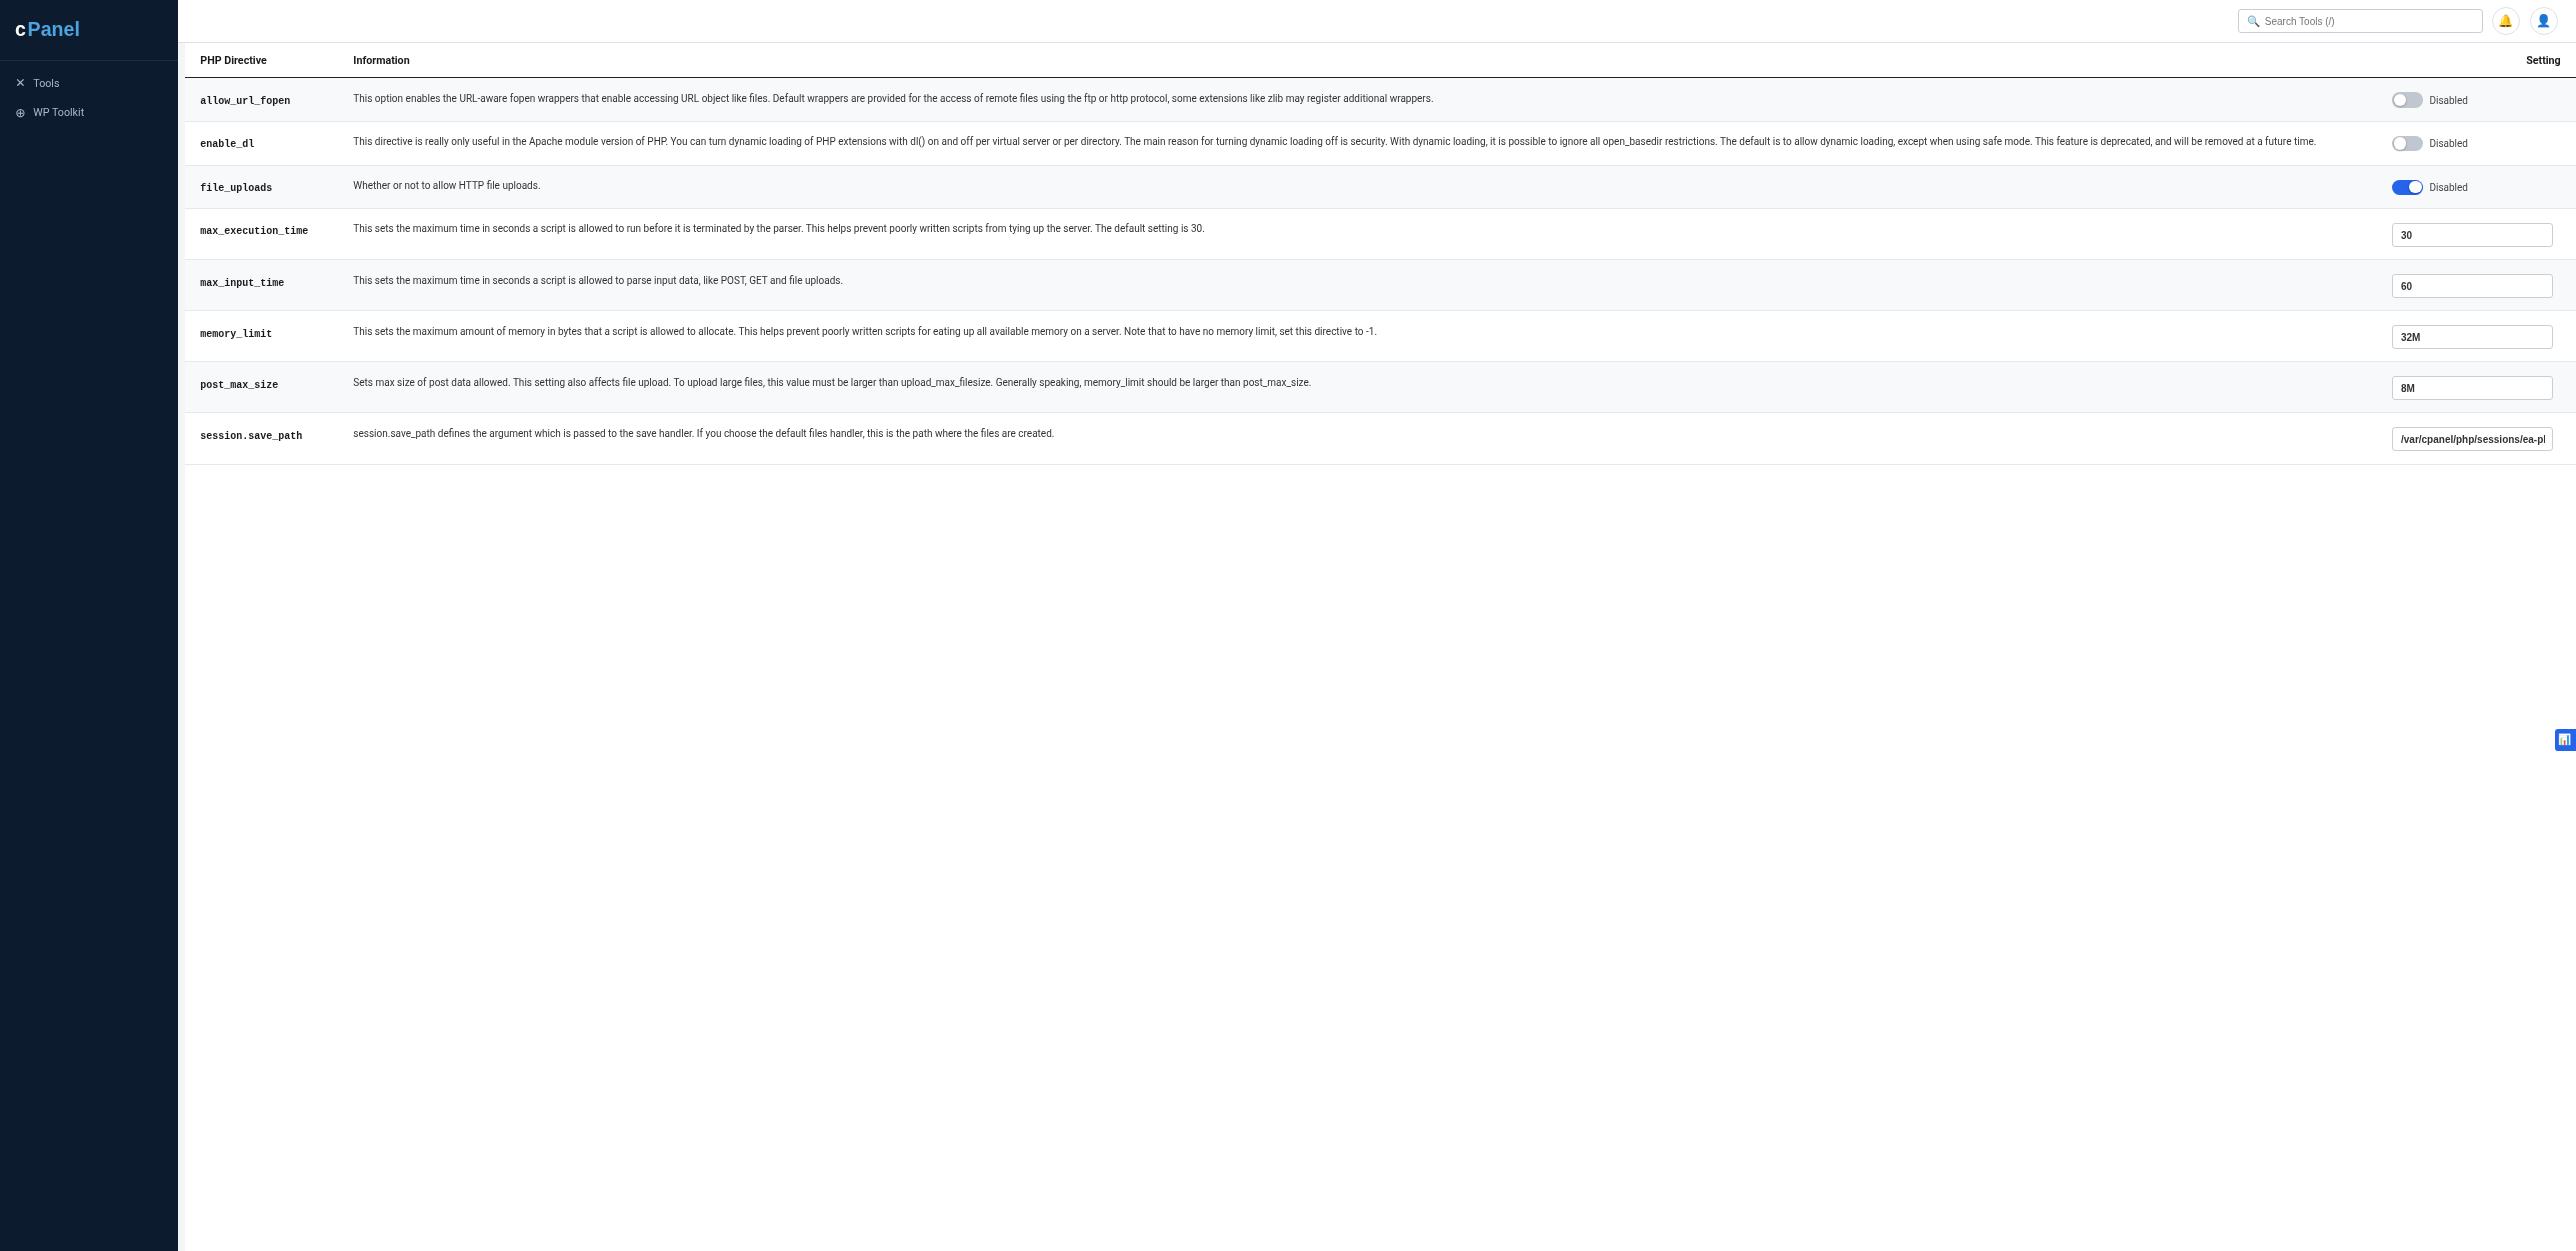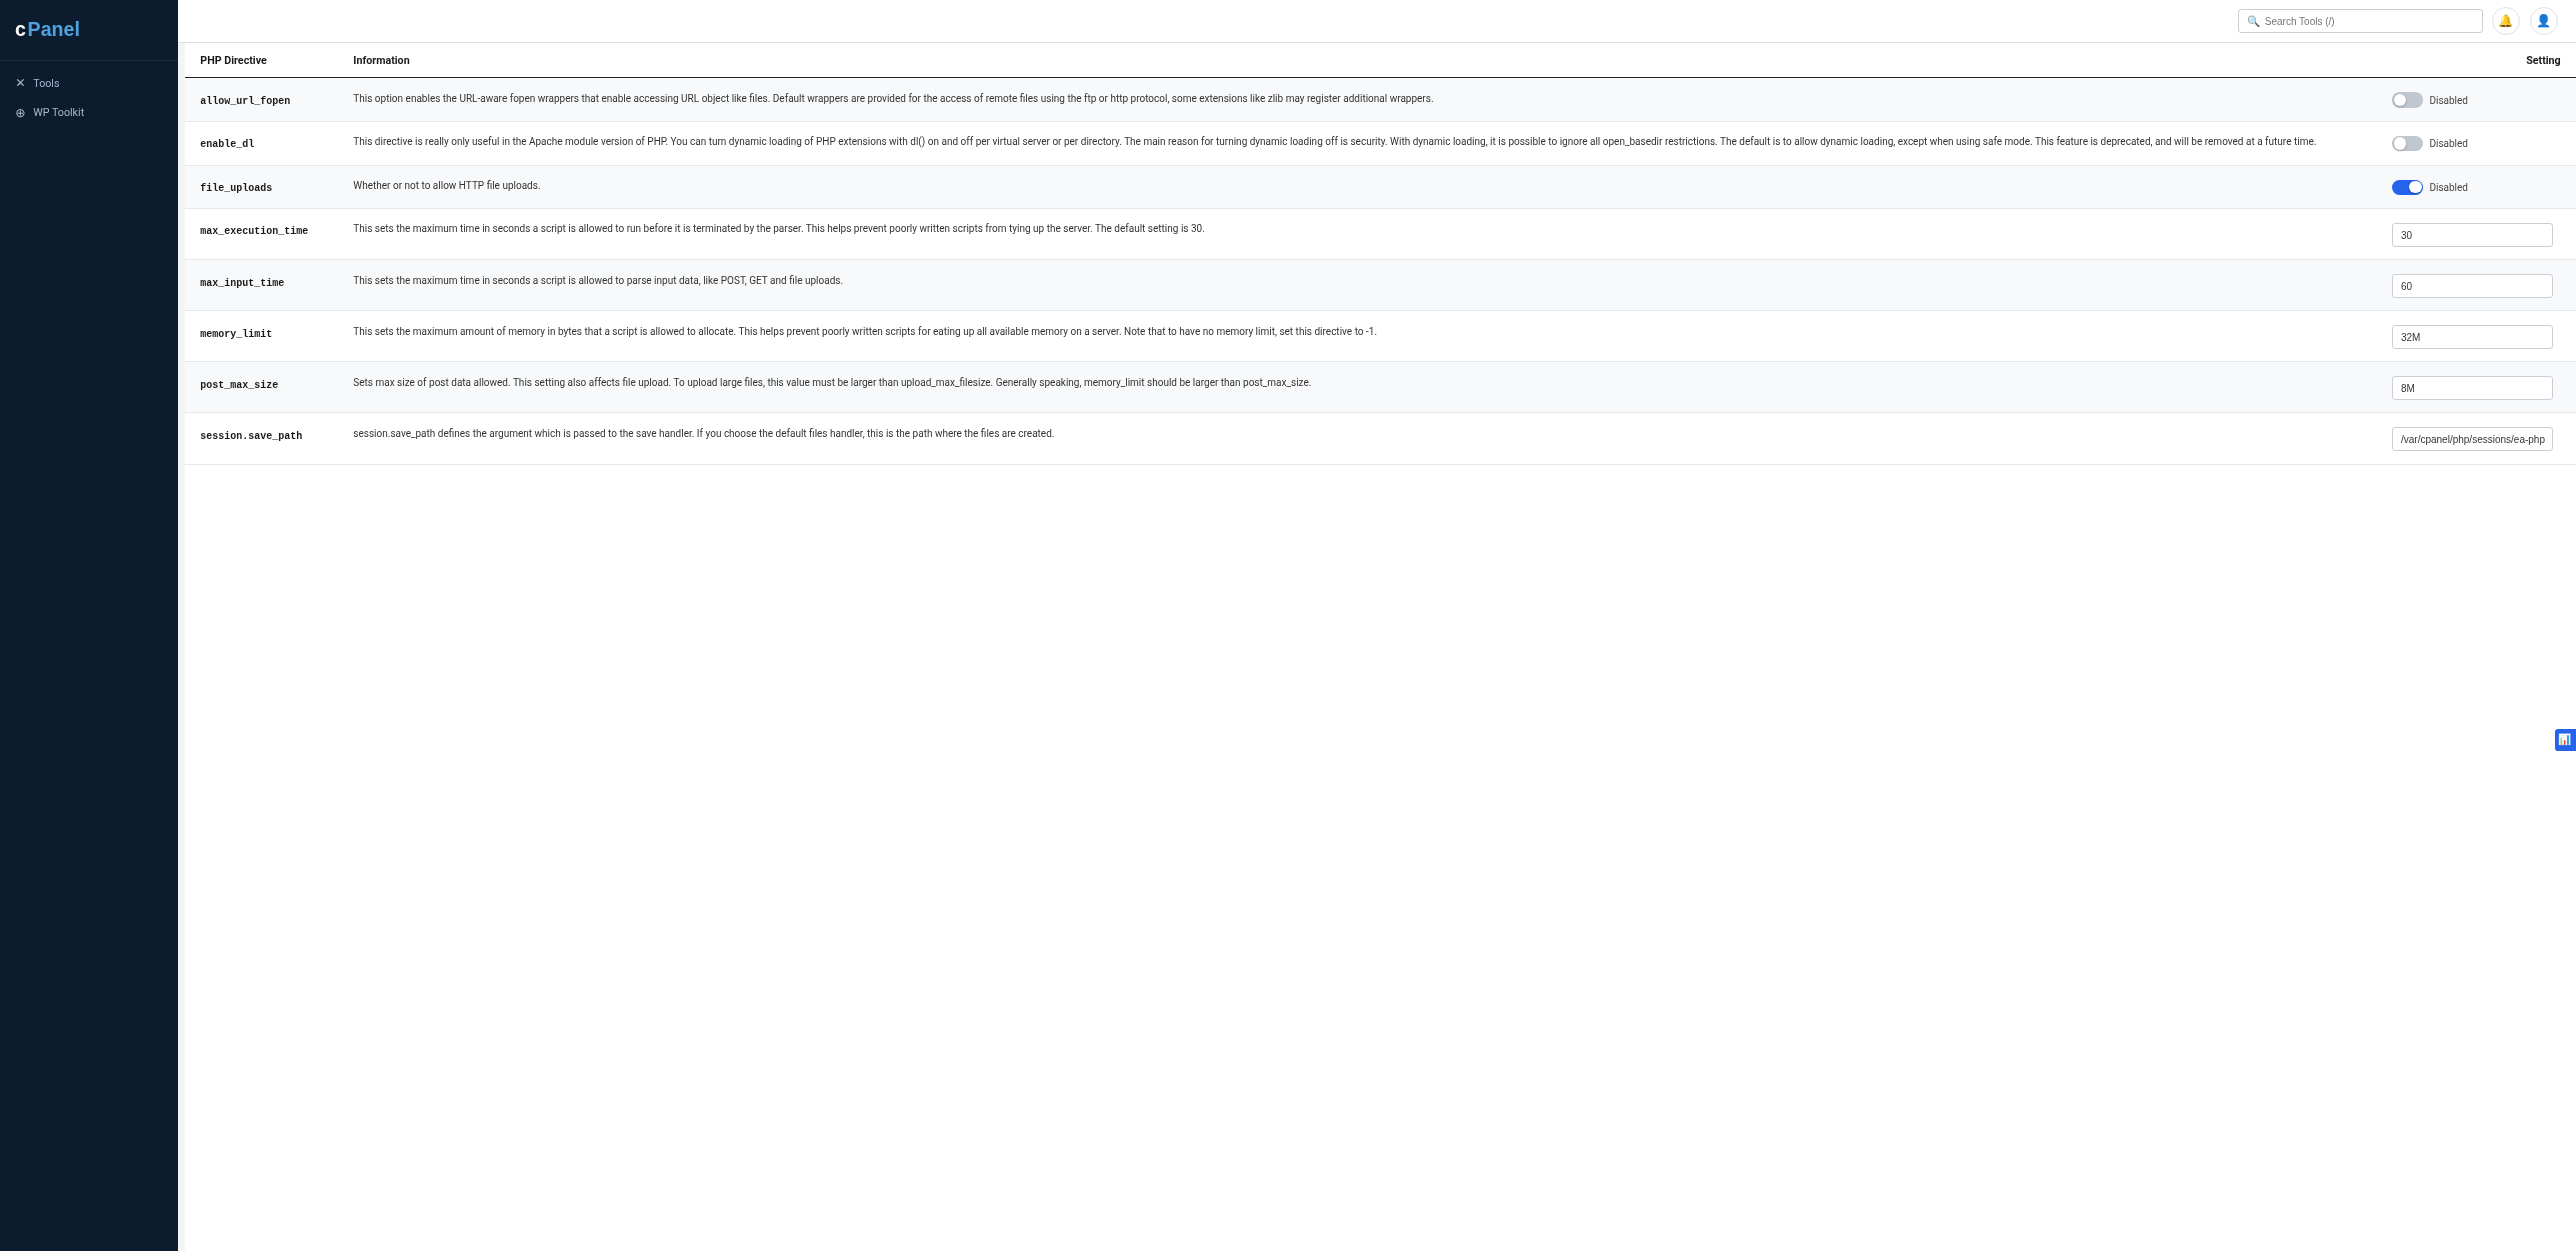--- a/index.html
+++ b/index.html
@@ -174,20 +174,21 @@
     
     .setting-input {
       border: 0.8px solid #c9cdd4;
       border-radius: 3.1px;
       padding: 5.4px 7.7px;
       font-size: 10px;
       color: #333;
       width: 161px;
       background: #fff;
       outline: none;
+      font-weight: bold;
     }
 
     
     .stats-widget {
       position: fixed;
       right: 0;
       bottom: 40%;
       background: #2563eb;
       color: #fff;
       width: 21.5px;

